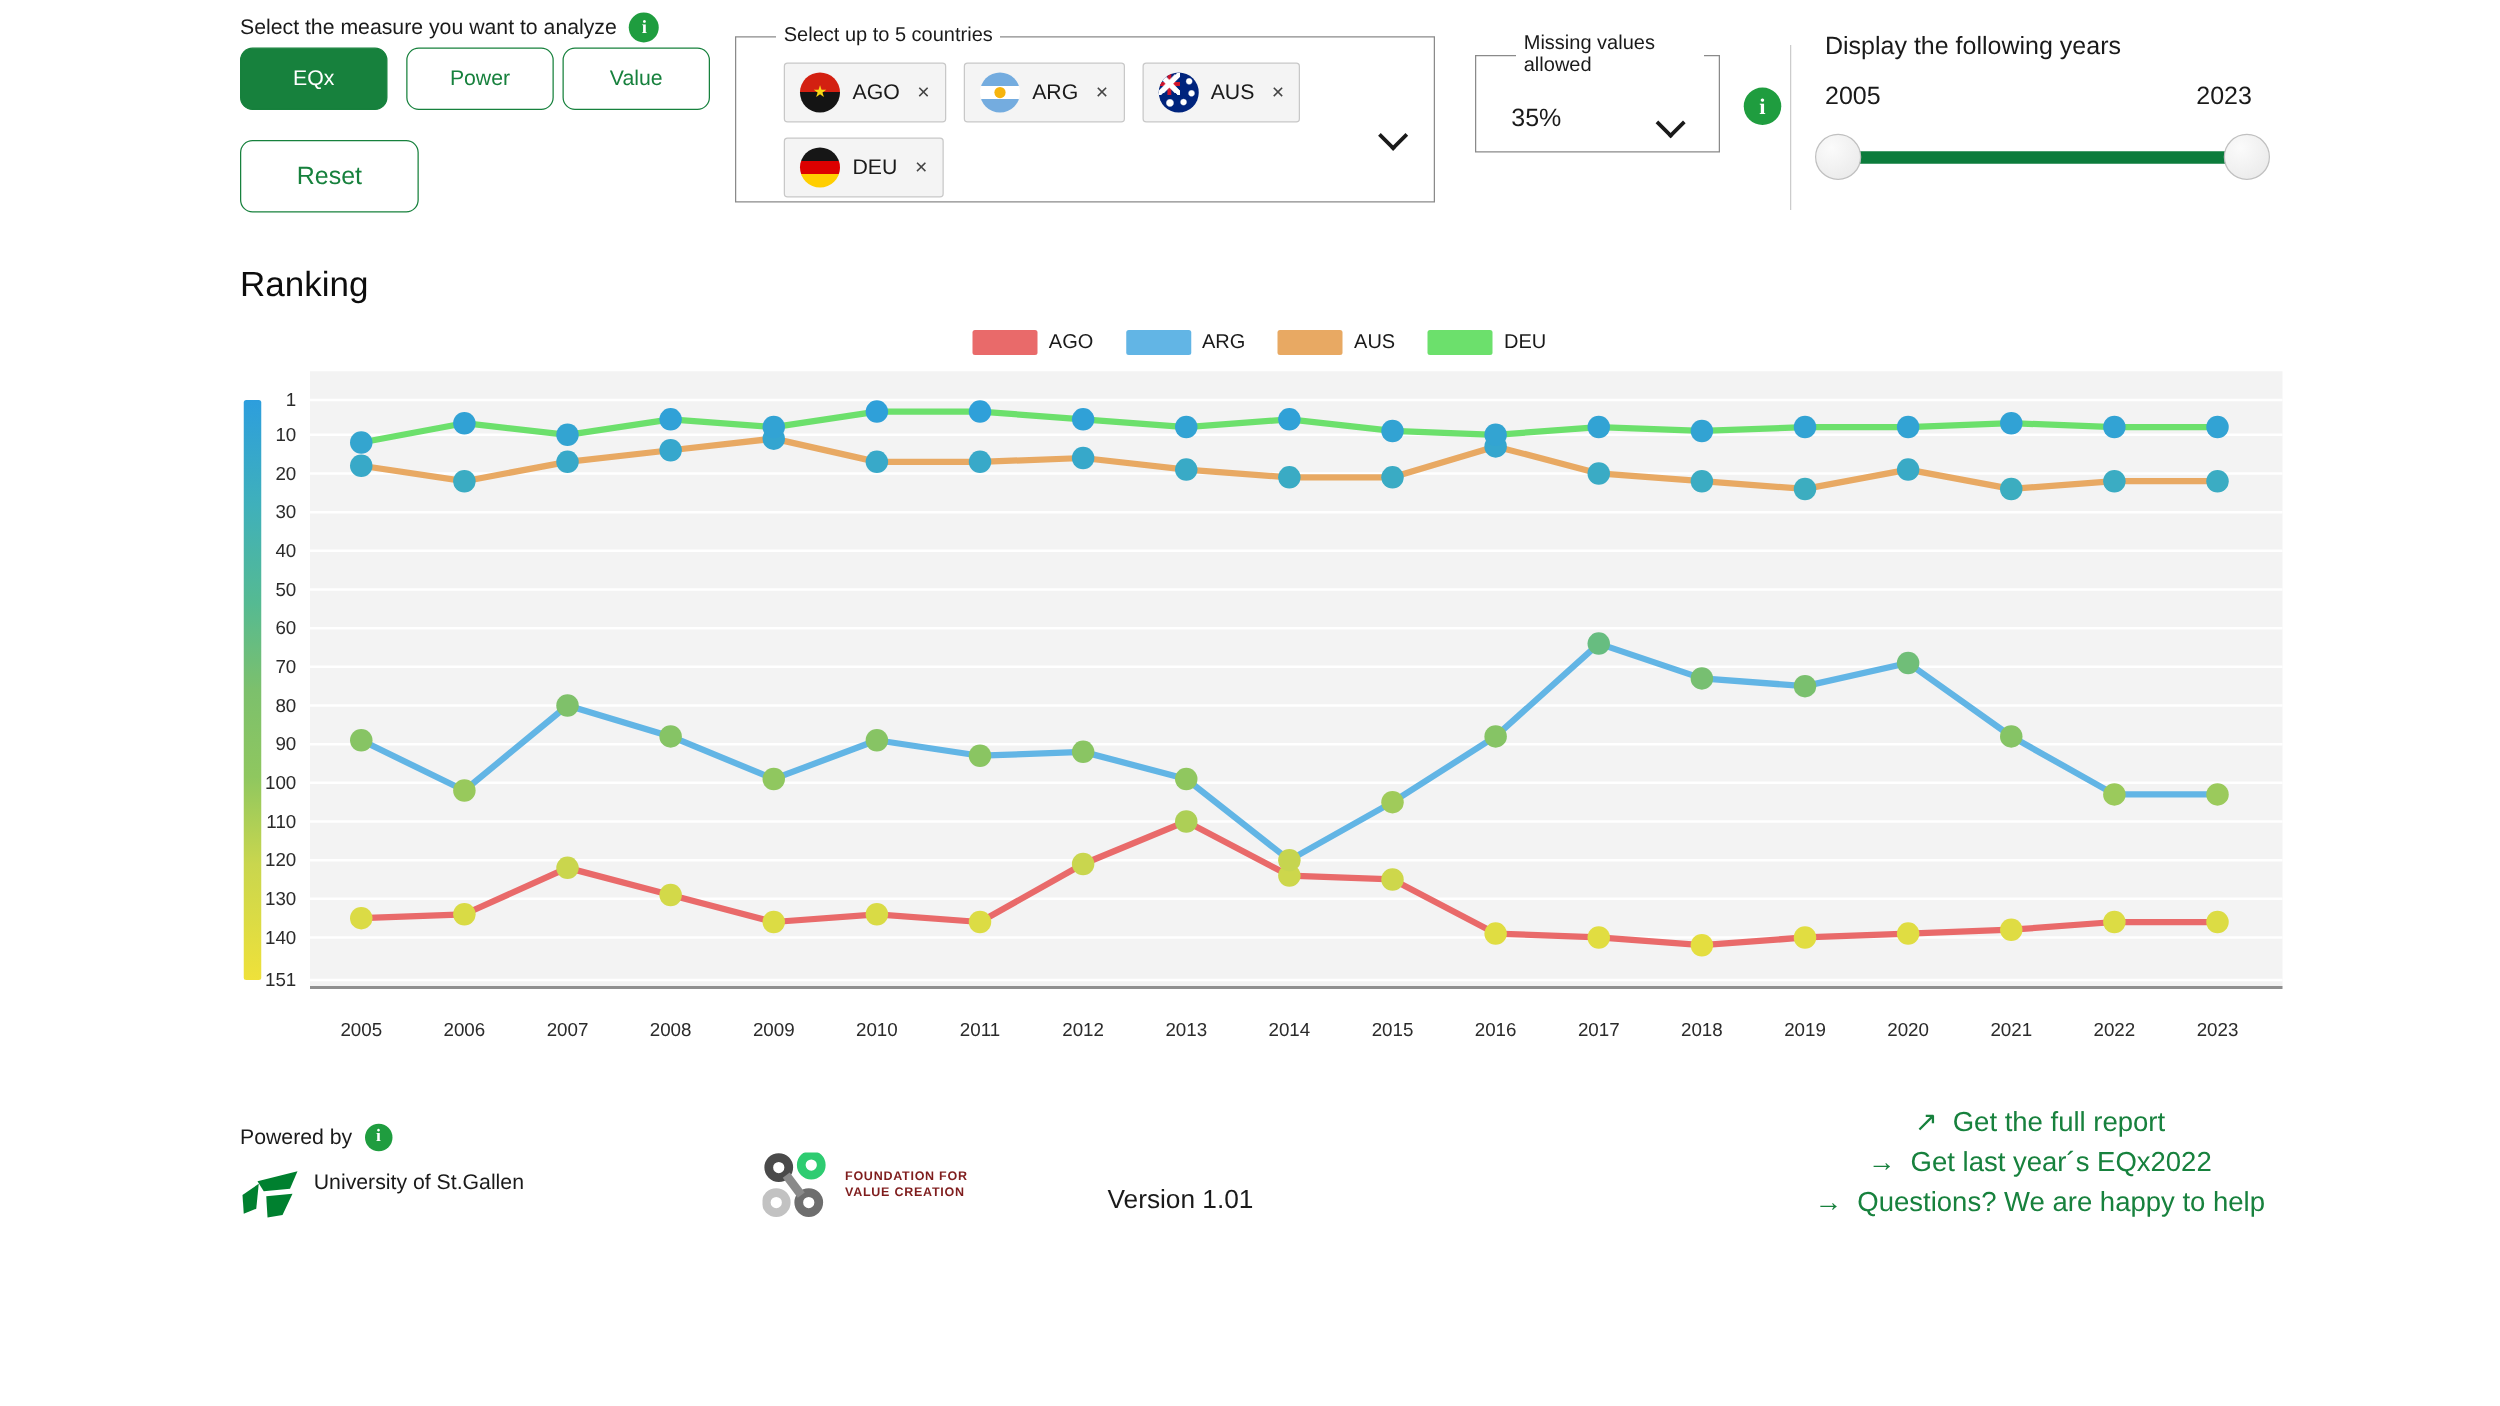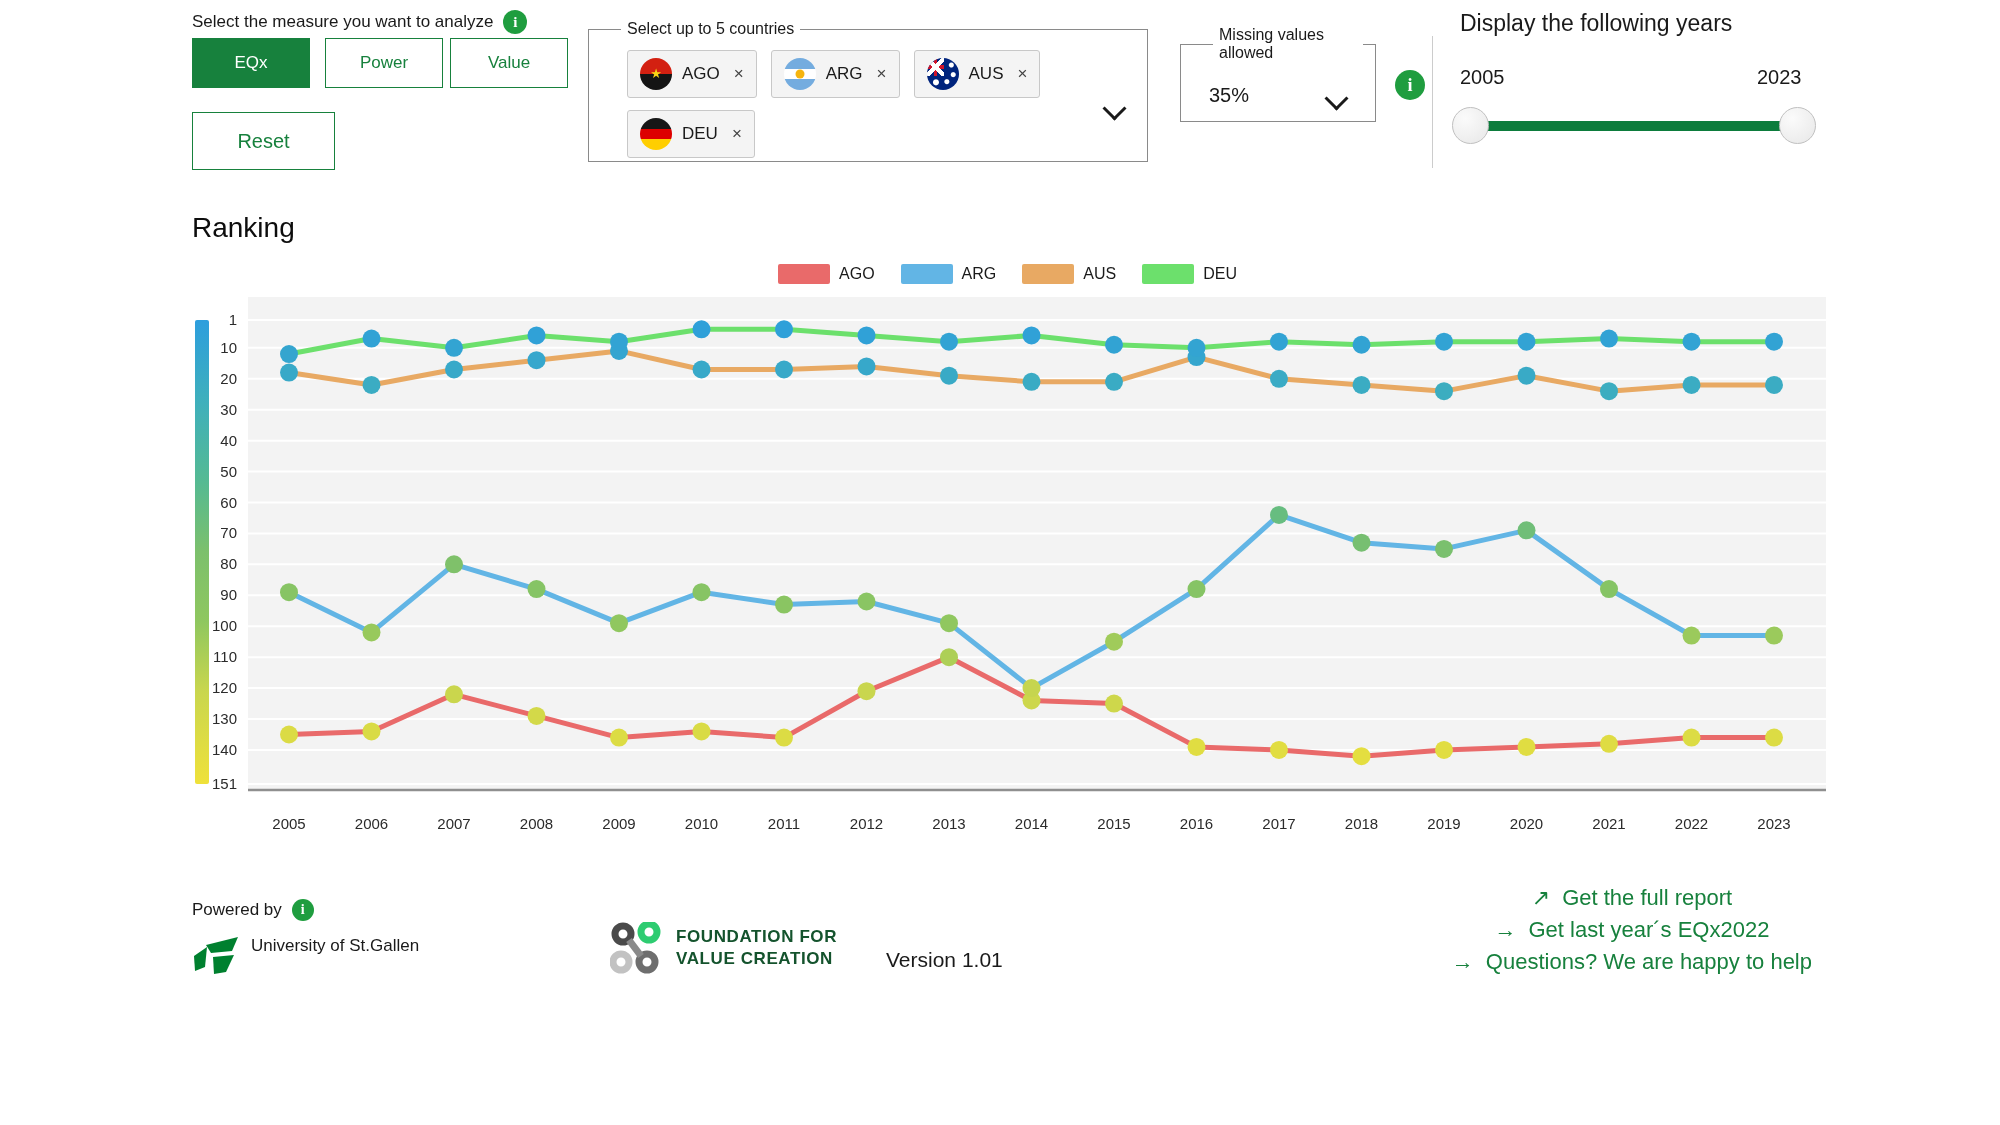--- a/index.html
+++ b/index.html
@@ -5,21 +5,21 @@
   html,body{margin:0;padding:0;background:#fff}
   .app{position:relative;width:2000px;height:1125px;background:#fff;
        font-family:"Liberation Sans",sans-serif;color:#1a1a1a;overflow:hidden}
 
   
   .measure-label{position:absolute;left:192px;top:10px;font-size:17px;display:flex;gap:10px;align-items:center}
   .info{width:24px;height:24px;border-radius:50%;background:#1f9d3f;color:#fff;display:inline-flex;
         align-items:center;justify-content:center;font-size:15px;font-weight:bold;
         font-family:"Liberation Serif",serif;cursor:pointer;flex:none}
   .btn{position:absolute;border:1px solid #17813d;background:#fff;color:#17813d;font-size:17px;
-       display:flex;align-items:center;justify-content:center;cursor:pointer;border-radius:0;box-sizing:border-box}
+       display:flex;align-items:center;justify-content:center;cursor:pointer;border-radius:10px;box-sizing:border-box}
   .btn.sel{background:#17813d;color:#fff}
   #btn-eqx{left:192px;top:38px;width:118px;height:50px}
   #btn-power{left:325px;top:38px;width:118px;height:50px}
   #btn-value{left:450px;top:38px;width:118px;height:50px}
   #btn-reset{left:192px;top:112px;width:143px;height:58px;font-size:20px}
 
   .fs{position:absolute;border:1px solid #8a8a8a;background:#fff;box-sizing:border-box;margin:0}
   .fs legend{font-size:16px;padding:0 6px;margin-left:20px;color:#1a1a1a}
   #fs-countries{left:588px;top:20px;width:560px;height:142px}
   .chips{display:flex;flex-wrap:wrap;gap:12px 14px;padding:6px 20px 0 26px;width:420px}
@@ -47,21 +47,21 @@
   .flag-deu{background:linear-gradient(180deg,#161616 0 34%,#dd0000 34% 67%,#ffce00 67%)}
   .chev{width:14px;height:14px;border-right:3px solid #1a1a1a;border-bottom:3px solid #1a1a1a;
         transform:rotate(45deg);cursor:pointer}
   #countries-chev{position:absolute;right:24px;top:62px}
   #fs-missing{left:1180px;top:26px;width:196px;height:96px}
   .mv-row{display:flex;justify-content:space-between;align-items:flex-end;padding:16px 18px 0 16px;
           font-size:20px;cursor:pointer}
   #mv-info{position:absolute;left:1395px;top:70px;width:30px;height:30px;font-size:18px}
   .vdiv{position:absolute;left:1432px;top:36px;height:132px;border-left:1px solid #ccc}
 
-  #years-label{position:absolute;left:1460px;top:10px;font-size:23px}
+  #years-label{position:absolute;left:1460px;top:26px;font-size:20px}
   #year-start{position:absolute;left:1460px;top:66px;font-size:20px}
   #year-end{position:absolute;left:1757px;top:66px;font-size:20px}
   #slider{position:absolute;left:1452px;top:104px;width:364px;height:44px}
   #slider .track{position:absolute;left:16px;right:16px;top:17px;height:10px;background:#0c7c3c}
   #slider .handle{position:absolute;top:3px;width:37px;height:37px;border-radius:50%;cursor:pointer;
       background:radial-gradient(circle at 35% 30%,#fbfbfb,#e7e7e7);border:1px solid #c0c0c0;box-sizing:border-box}
   #slider .h-left{left:0}
   #slider .h-right{right:0}
 
   
@@ -72,21 +72,21 @@
   .leg .sw{width:52px;height:20px;border-radius:2px}
   #chart-wrap{position:absolute;left:185px;top:292px;width:1645px;height:570px}
   .tick{font-family:"Liberation Sans",sans-serif;font-size:15px;fill:#2b2b2b}
 
   
   #powered{position:absolute;left:192px;top:899px;font-size:17px;display:flex;gap:10px;align-items:center}
   #powered .info{width:22px;height:22px;font-size:14px}
   #hsg{position:absolute;left:192px;top:936px;display:flex;align-items:flex-start;gap:9px}
   #hsg .t{font-size:17px;padding-bottom:7px}
   #fvc{position:absolute;left:610px;top:922px;display:flex;align-items:center;gap:12px}
-  #fvc .t{font-size:17px;font-weight:bold;color:#14532d;letter-spacing:.6px;line-height:1.3}
+  #fvc .t{font-size:10px;font-weight:bold;color:#7f1d1d;letter-spacing:.6px;line-height:1.3}
   #version{position:absolute;left:886px;top:948px;font-size:21px}
   #links{position:absolute;right:188px;top:882px;text-align:center;color:#17813d}
   #links .link{font-size:22px;line-height:32px;display:block;color:#17813d;cursor:pointer;text-decoration:none}
   #links .arr{display:inline-block;margin-right:12px}
 </style>
 </head>
 <body>
 
 <div class="app">
 

